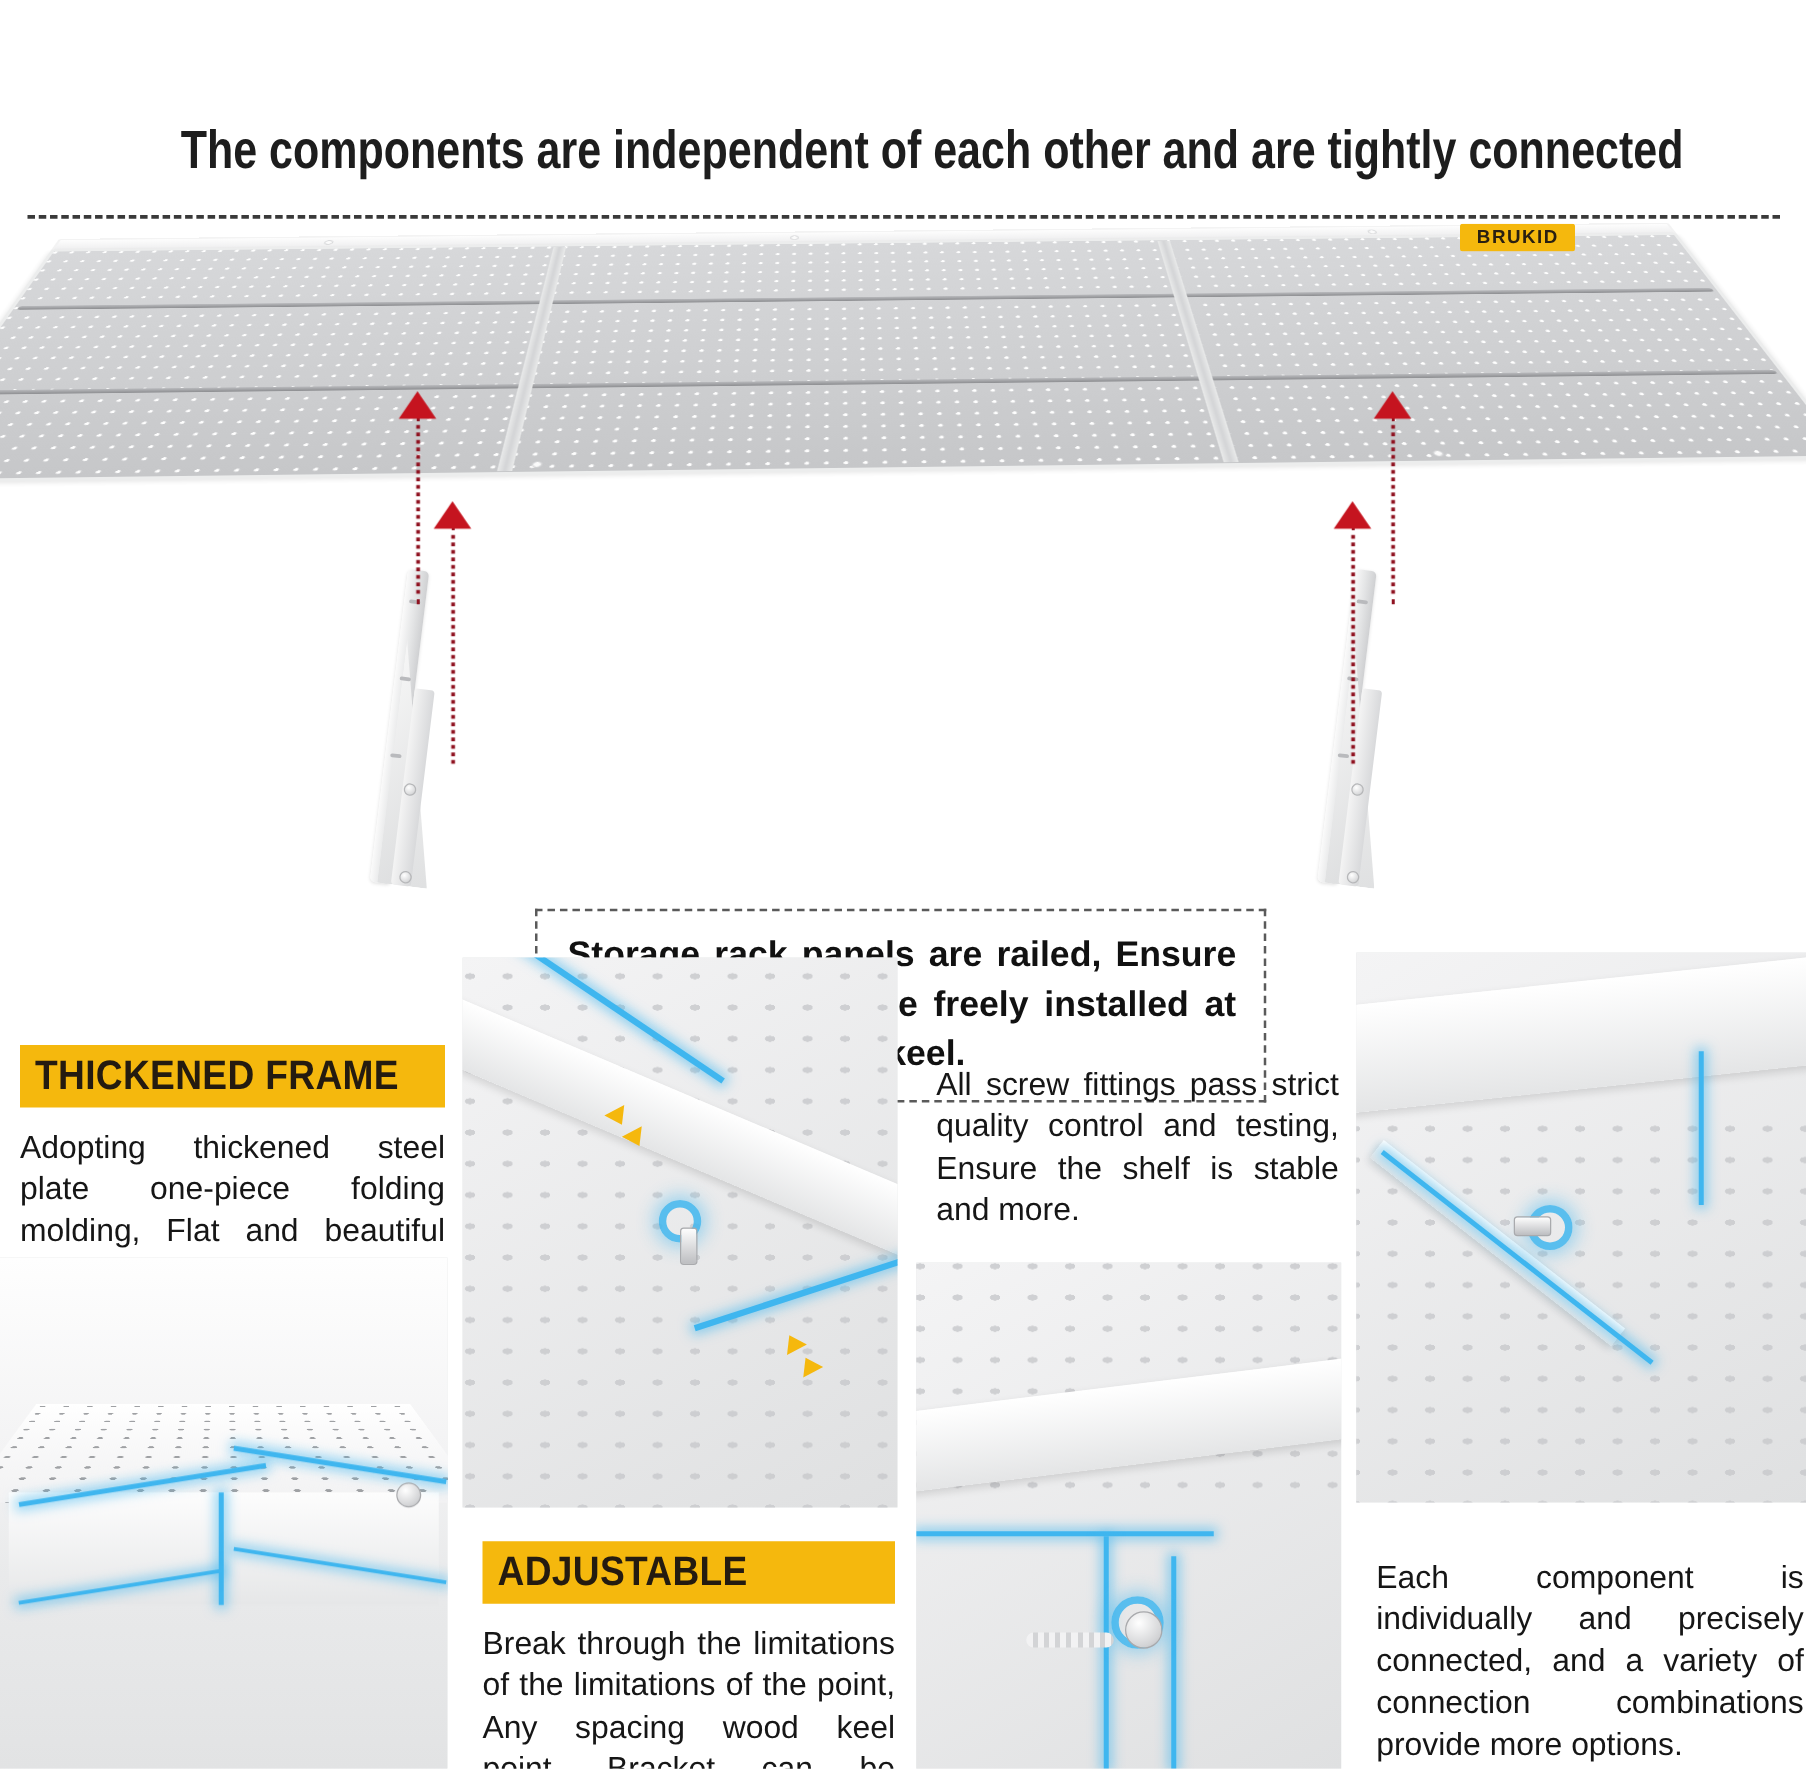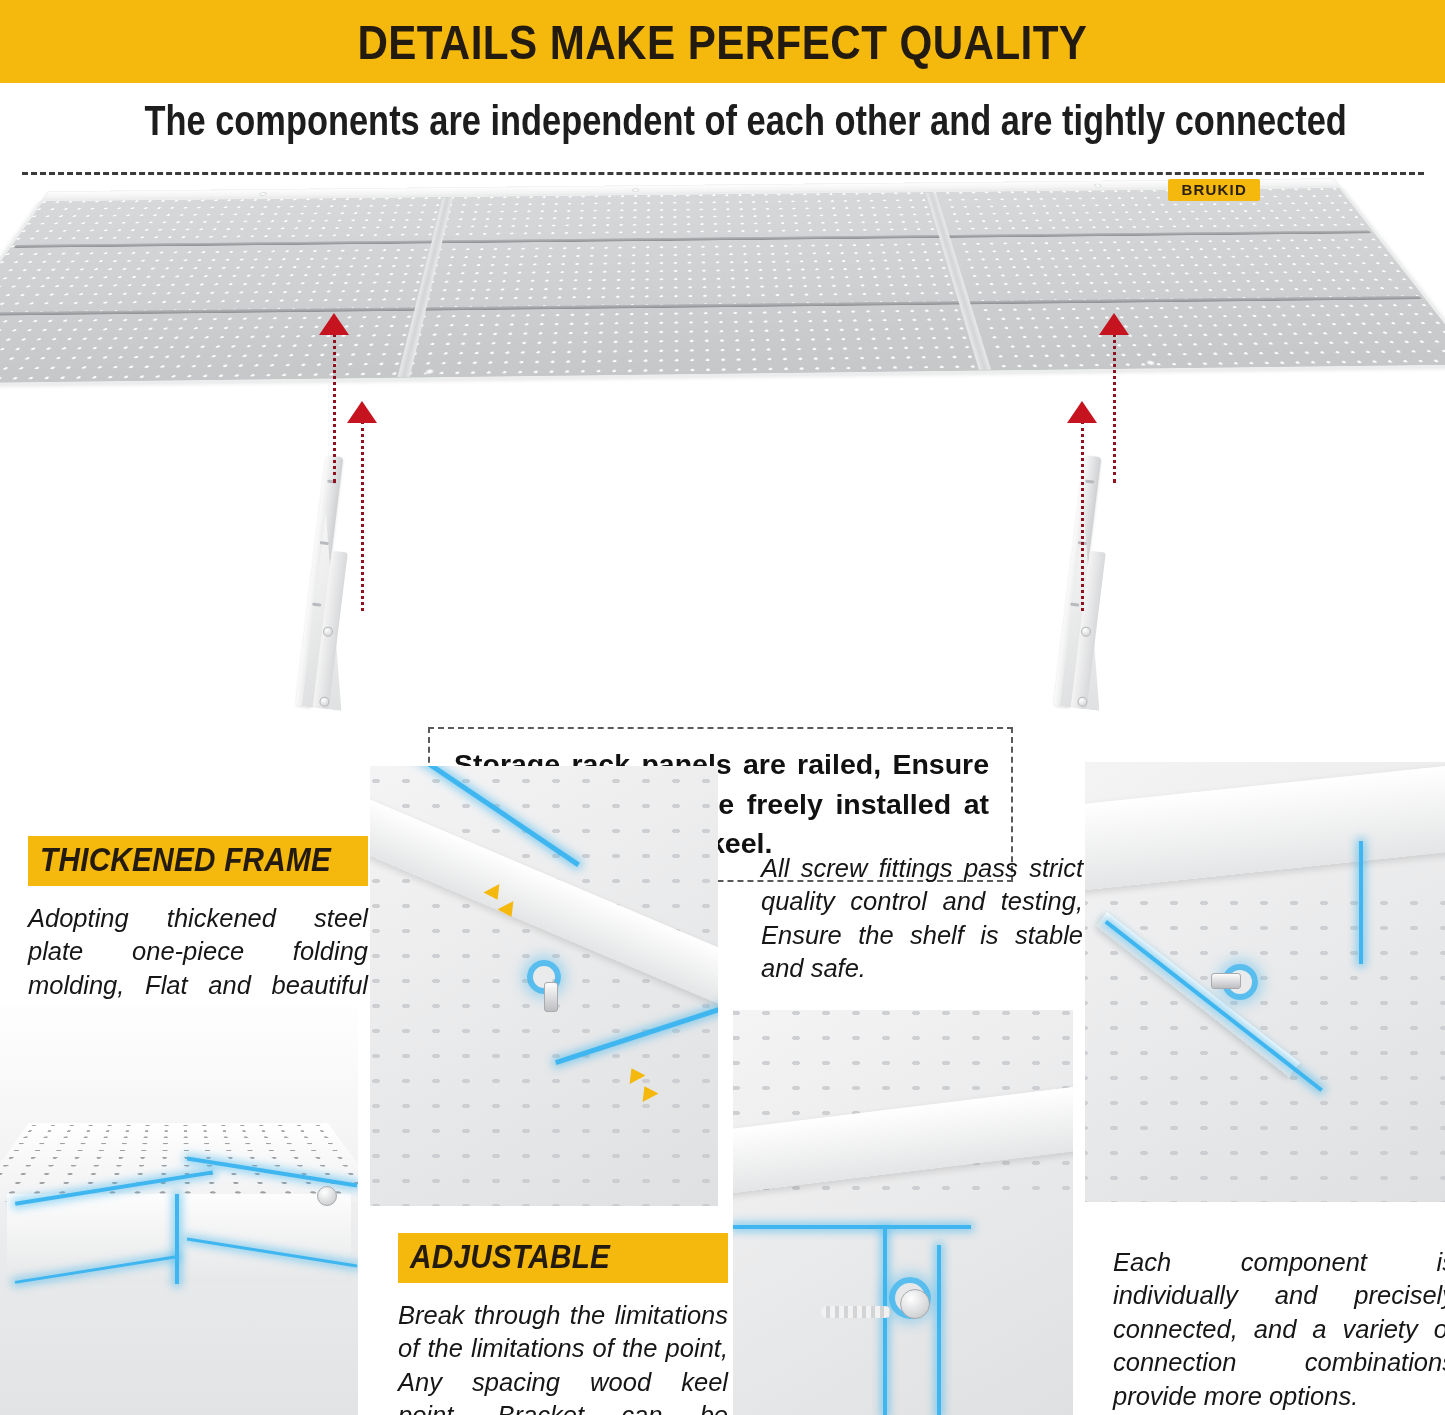--- a/index.html
+++ b/index.html
@@ -153,21 +153,21 @@
     padding: 5px 0 7px 12px; white-space:nowrap;
     transform-origin: left center;
   }
   .ftitle span { display:inline-block; transform: scaleX(.9); transform-origin:left center; }
   .fbody {
     font-family:"Liberation Sans","DejaVu Sans",sans-serif;
     font-size: 25.5px; line-height: 1.31; color:#161616;
     text-align: justify; text-align-last: left;
     padding-top: 16px;
   }
-  .txtblock { position:absolute; left:12px; width:100%; padding: 10px 2px 0 16px; font-style: italic; }
+  .txtblock { position:absolute; left:0; width:100%; padding: 10px 2px 0 16px; }
   .photo { position:absolute; left:0; width:100%; overflow:hidden; background:#e8e9ea; }
 
   
   .ph-perf {
     position:absolute; inset:0;
     background:
       linear-gradient(180deg,#fefefe 0%, #f3f3f4 38%, #e9eaeb 62%, #e2e3e4 100%);
   }
   .perf-top {
     position:absolute; left:-8%; top:0; width:116%; height:48%;
@@ -216,23 +216,20 @@
     position:absolute; height:12px;
     background: repeating-linear-gradient(90deg,#f2f2f3 0 5px,#d3d4d6 5px 9px);
     border-radius:6px;
   }
 </style>
 </head>
 <body>
 
 <div id="page">
 
-  <div class="banner">
-    <div class="banner-title">DETAILS MAKE PERFECT QUALITY</div>
-  </div>
   <div class="subtitle">The components are independent of each other and are tightly connected</div>
   <div class="divider"></div>
 
   <div class="hero">
 
     <div class="shelf-wrap">
       <div class="shelf-face">
         <div class="plate-rim"></div>
         <div class="plate"></div>
         <div class="rail r1"></div>
@@ -320,21 +317,21 @@
         </div>
       </div>
       <div class="txtblock" style="top:475px">
         <div class="ftitle"><span>ADJUSTABLE</span></div>
         <div class="fbody">Break through the limitations of the limitations of the point, Any spacing wood keel point, Bracket can be installed.</div>
       </div>
     </div>
 
     <div class="col c3">
       <div class="txtblock" style="top:78px">
-        <div class="fbody">All screw fittings pass strict quality control and testing, Ensure the shelf is stable and safe.</div>
+        <div class="fbody">All screw fittings pass strict quality control and testing, Ensure the shelf is stable and more.</div>
       </div>
       <div class="photo" style="top:262px;height:405px">
         <div class="ph-rail">
           <div class="dots-field" style="inset:-20% -20% 55% -20%"></div>
           <div class="beam" style="left:-10%;top:24%;width:125%;height:64px;transform:rotate(-7deg)"></div>
           <div class="cyan-edge" style="left:0;top:53%;width:70%;height:4px"></div>
           <div class="cyan-edge" style="left:44%;top:54%;width:4px;height:46%"></div>
           <div class="cyan-edge" style="left:60%;top:58%;width:4px;height:42%"></div>
           <div class="boltring" style="left:46%;top:66%;width:42px;height:42px"></div>
           <div class="screwhead" style="left:49%;top:69%;width:30px;height:30px"></div>

